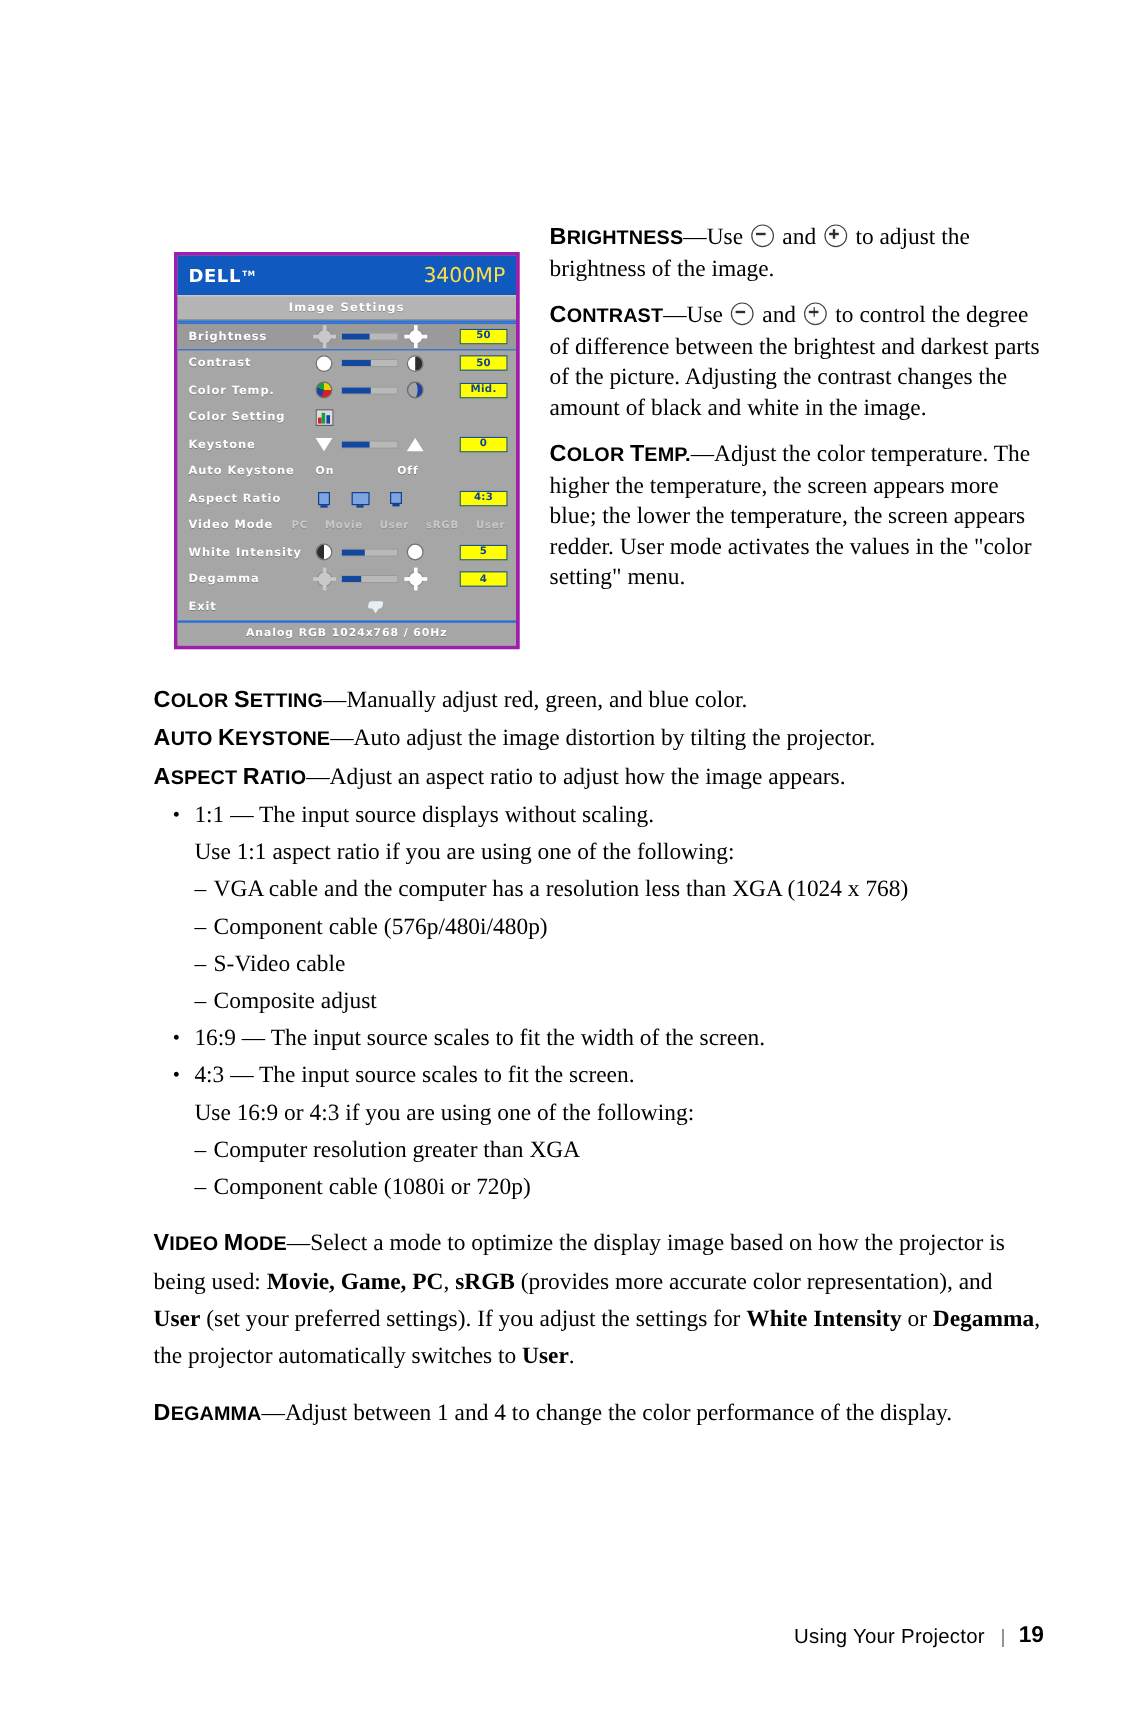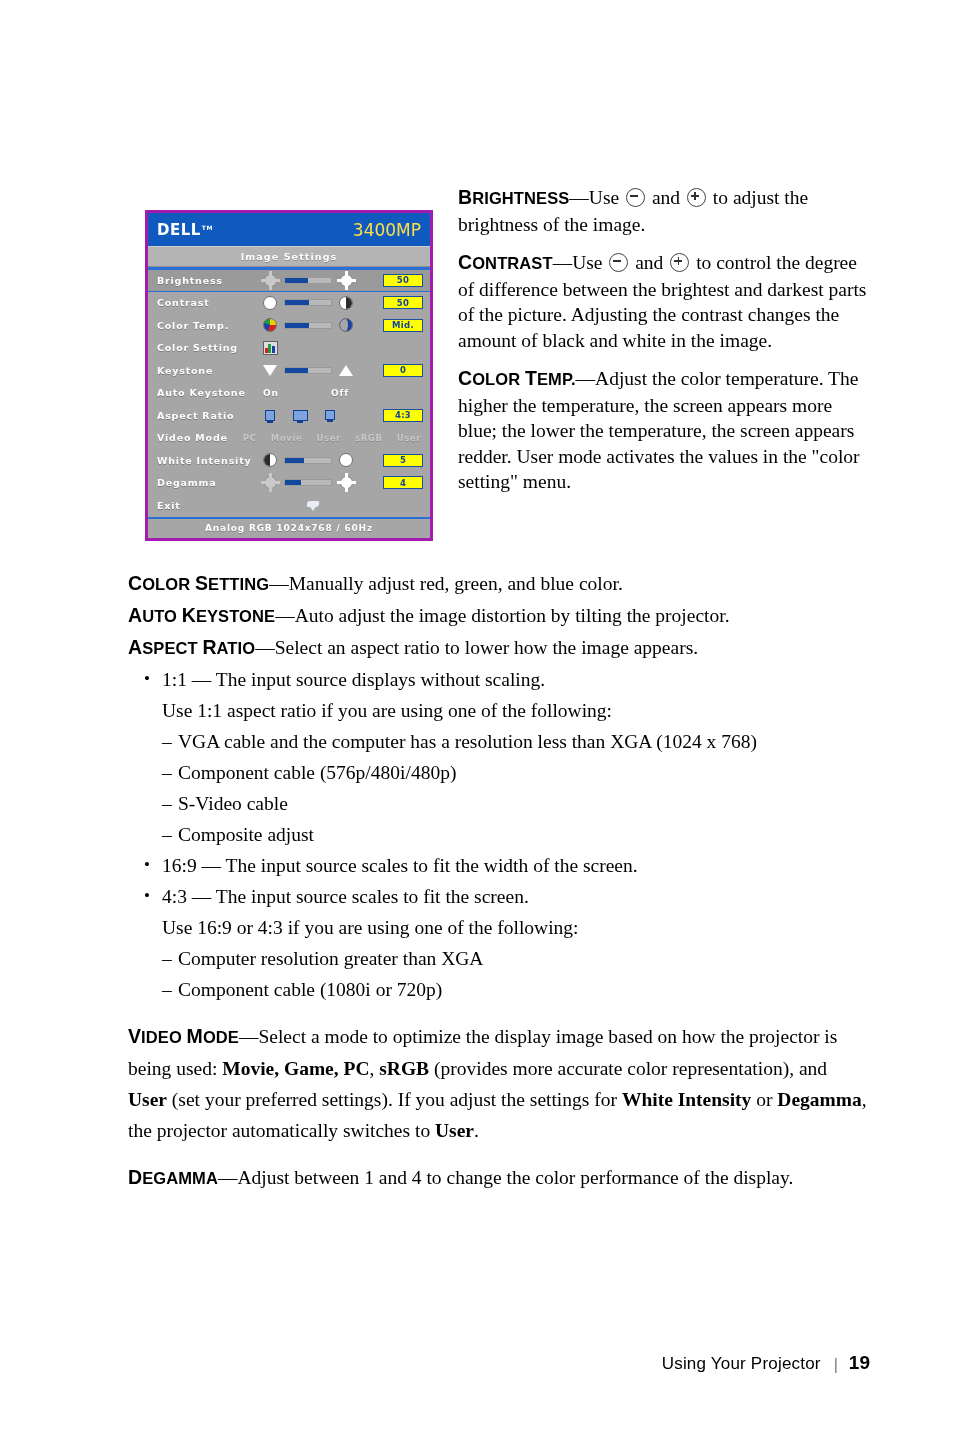--- a/index.html
+++ b/index.html
@@ -586,21 +586,21 @@
     </div>
   </div>
 
   <div class="flow" style="top:568px">
 
     <p class="para"><span class="term"><span class="cap">C</span><span>OLOR </span><span class="cap">S</span><span>ETTING</span></span><span>—Manually adjust red, green, and blue color.</span></p>
 
 
     <p class="para"><span class="term"><span class="cap">A</span><span>UTO </span><span class="cap">K</span><span>EYSTONE</span></span><span>—Auto adjust the image distortion by tilting the projector.</span></p>
 
-    <p><span class="term"><span class="cap">A</span><span>SPECT </span><span class="cap">R</span><span>ATIO</span></span><span>—Select an aspect ratio to lower how the image appears.</span></p>
+    <p><span class="term"><span class="cap">A</span><span>SPECT </span><span class="cap">R</span><span>ATIO</span></span><span>—Adjust an aspect ratio to adjust how the image appears.</span></p>
 
     <div class="bullets">
       <div class="bul">1:1 — The input source displays without scaling.</div>
       <div class="sub">Use 1:1 aspect ratio if you are using one of the following:</div>
       <div class="dash">VGA cable and the computer has a resolution less than XGA (1024 x 768)</div>
       <div class="dash">Component cable (576p/480i/480p)</div>
       <div class="dash">S-Video cable</div>
       <div class="dash">Composite adjust</div>
       <div class="bul">16:9 — The input source scales to fit the width of the screen.</div>
       <div class="bul">4:3 — The input source scales to fit the screen.</div>

